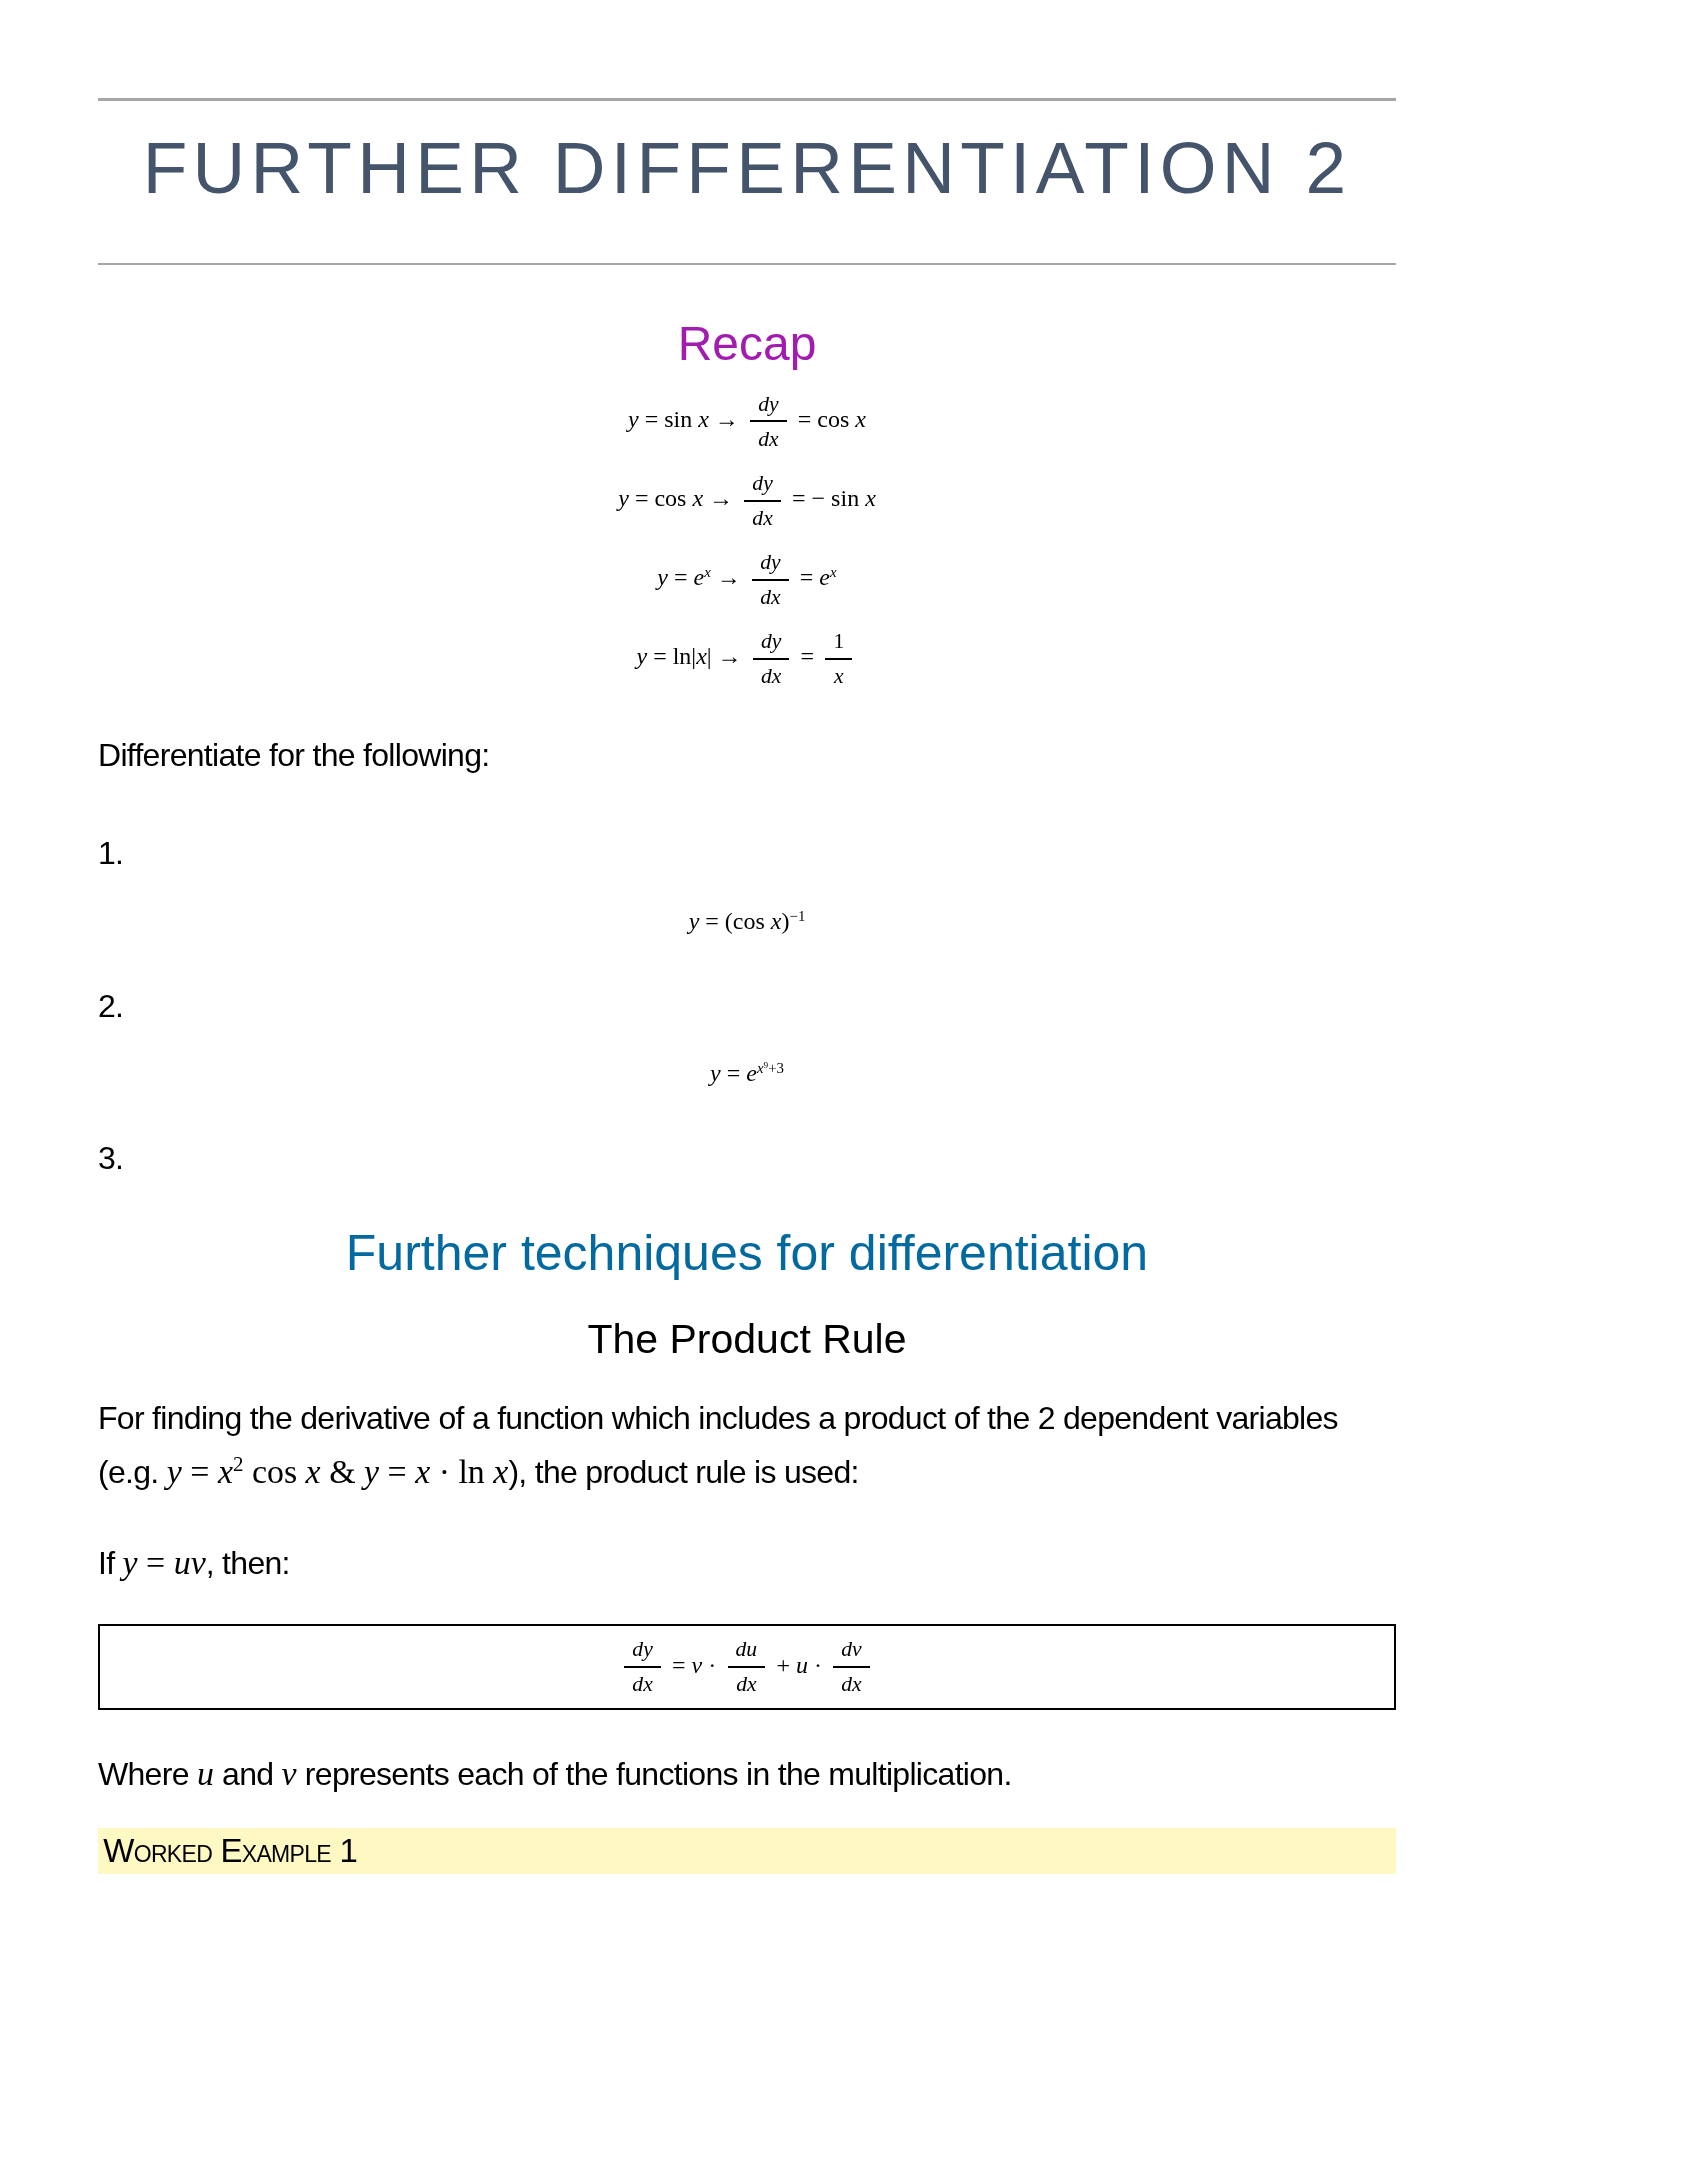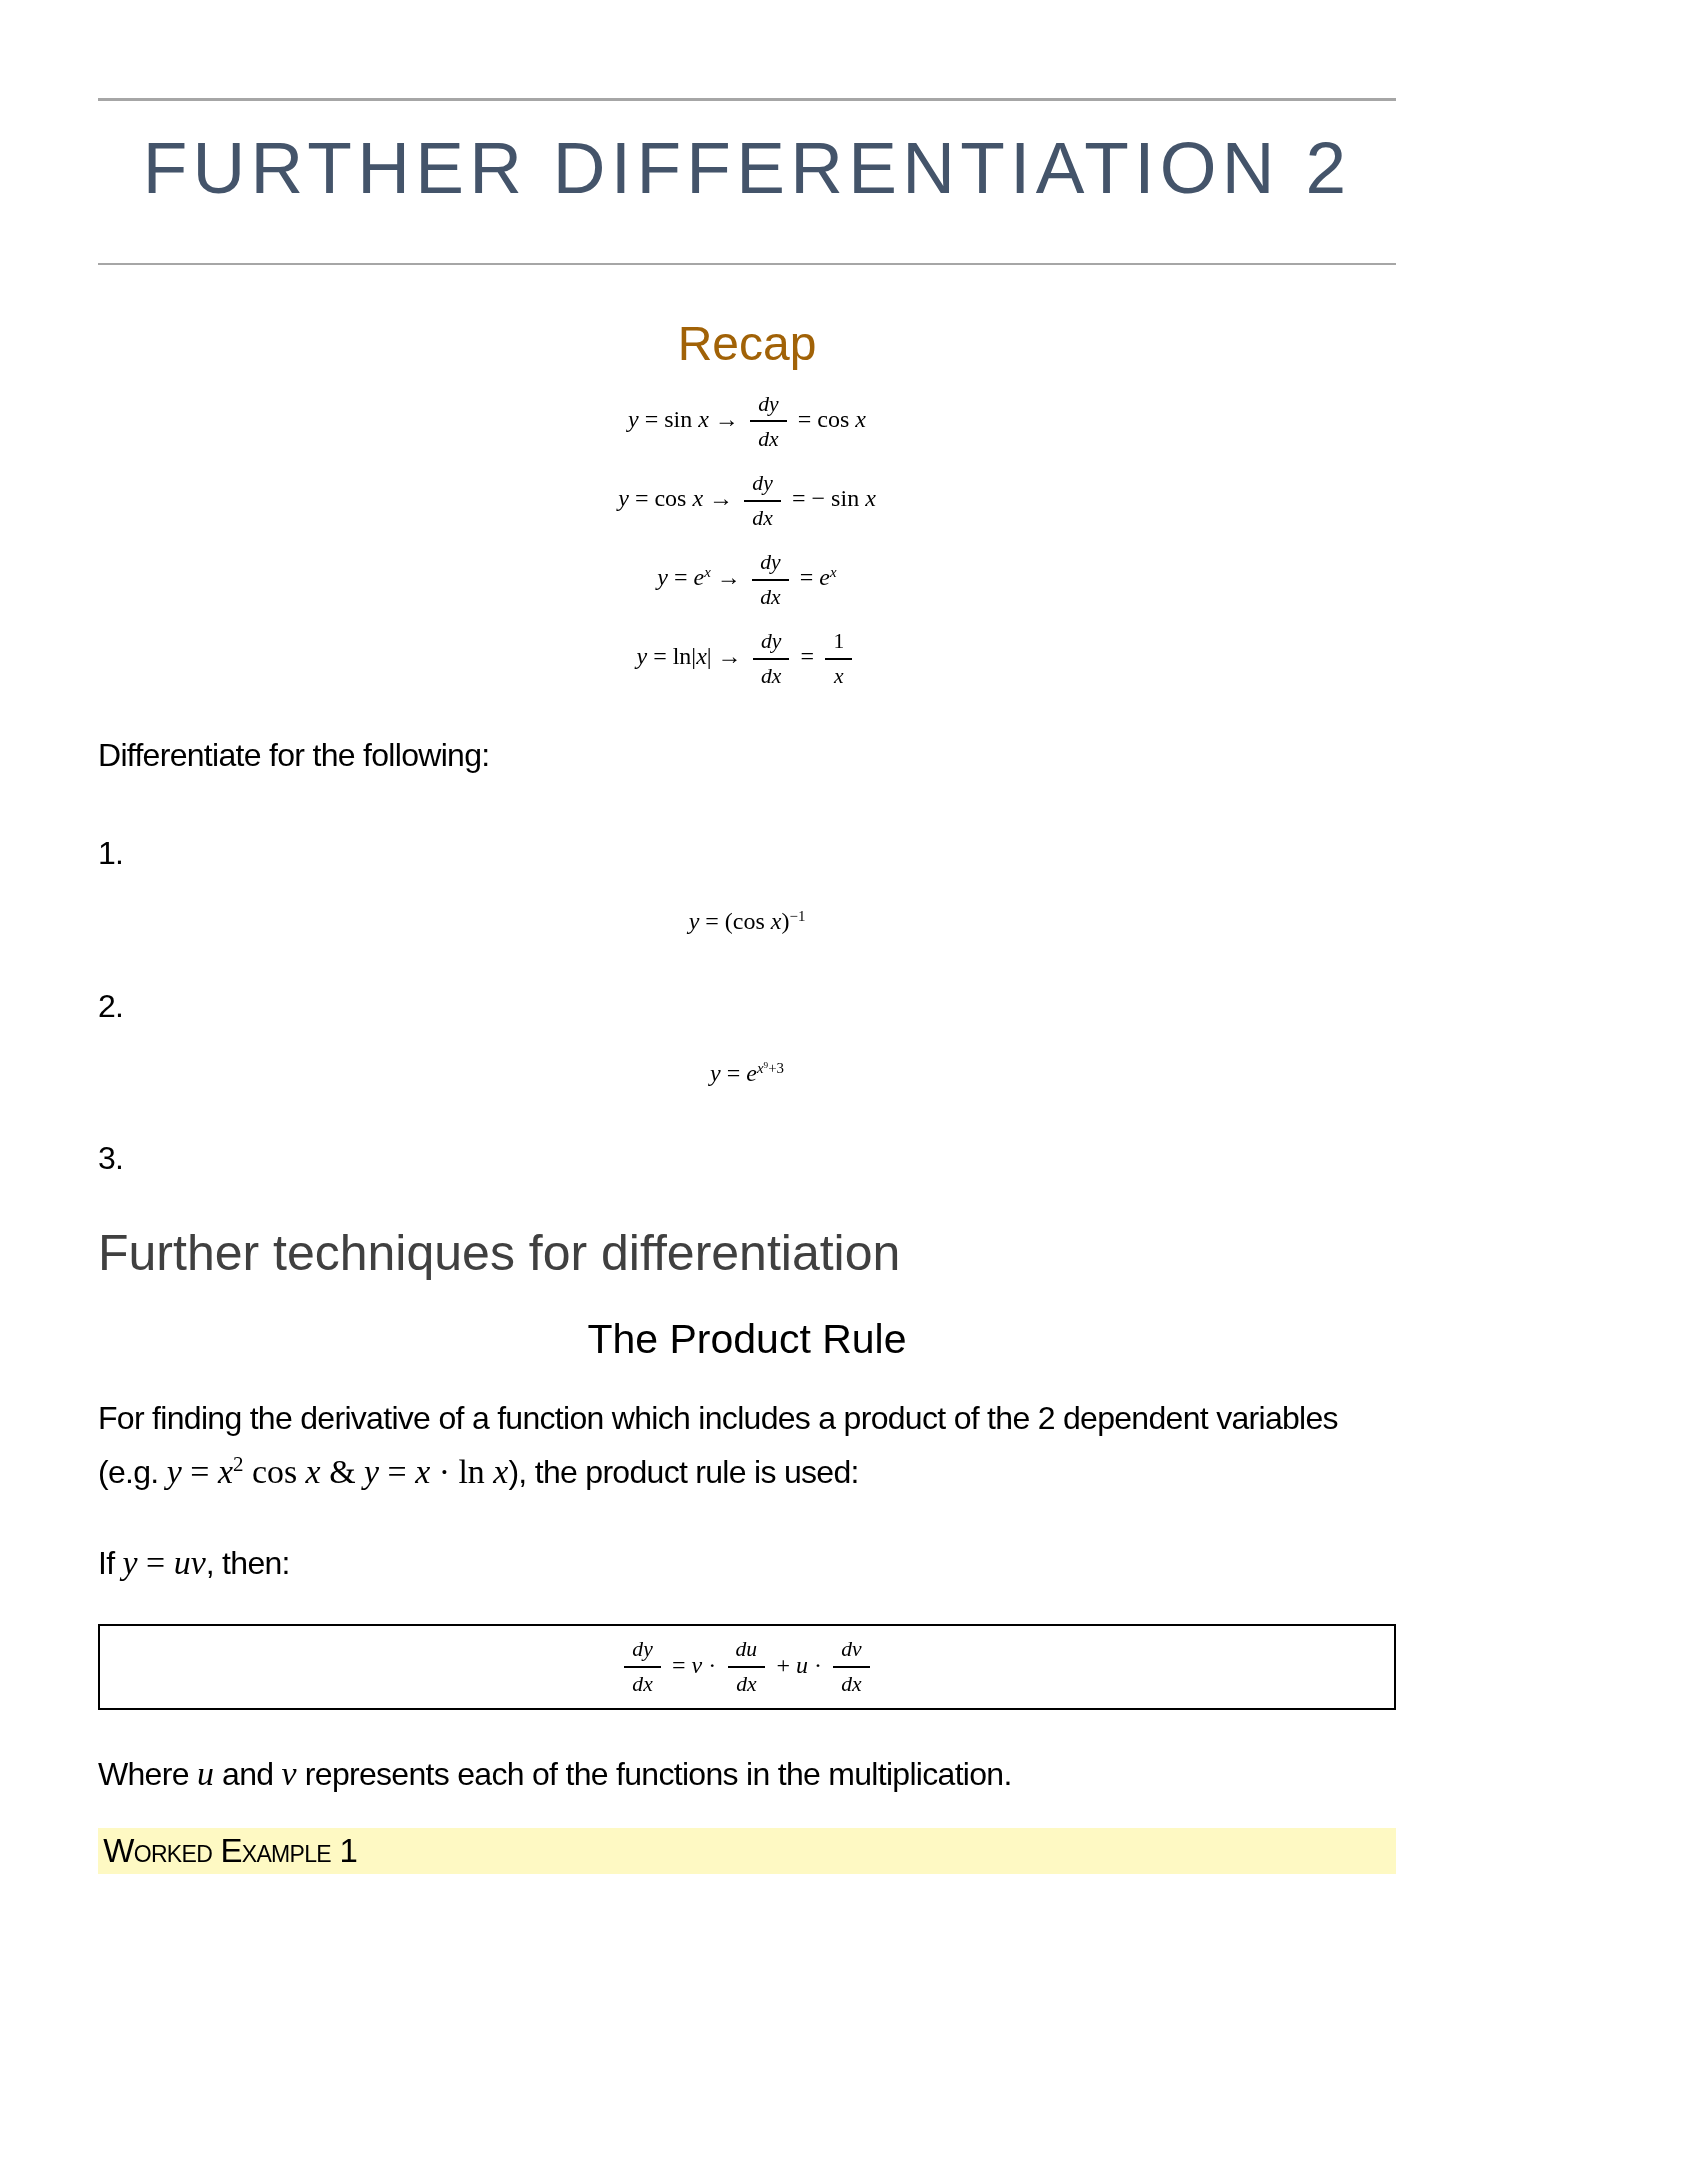--- a/index.html
+++ b/index.html
@@ -22,21 +22,21 @@
     color:#44546A;
     text-align:center;
     letter-spacing:5.3px;
     margin:25px 0 0 0;
     line-height:1.15;
     white-space:nowrap;
   }
   .recap-heading{
     font-size:48px;
     font-weight:400;
-    color:#a16207;
+    color:#a21caf;
     text-align:center;
     margin:50px 0 0 0;
     line-height:1.2;
   }
   .bodytext{
     font-size:32px;
     letter-spacing:-0.7px;
     line-height:1.62;
   }
   .intro{margin-top:22.5px;}
@@ -45,22 +45,22 @@
     font-family:"Liberation Serif",serif;
     font-size:24px;
     margin:18.5px 0;
   }
   .prompt{margin-top:41px;}
   .ex-num{margin-top:46px;}
   .ex-formula{margin:28px 0 30px 0;}
   .further-heading{
     font-size:50px;
     font-weight:400;
-    color:#404040;
-    text-align:left;
+    color:#0369a1;
+    text-align:center;
     margin:38px 0 0 0;
     line-height:1.2;
   }
   .subheading{
     font-size:41px;
     font-weight:400;
     color:#000;
     text-align:center;
     margin:32px 0 0 0;
     line-height:1.2;

